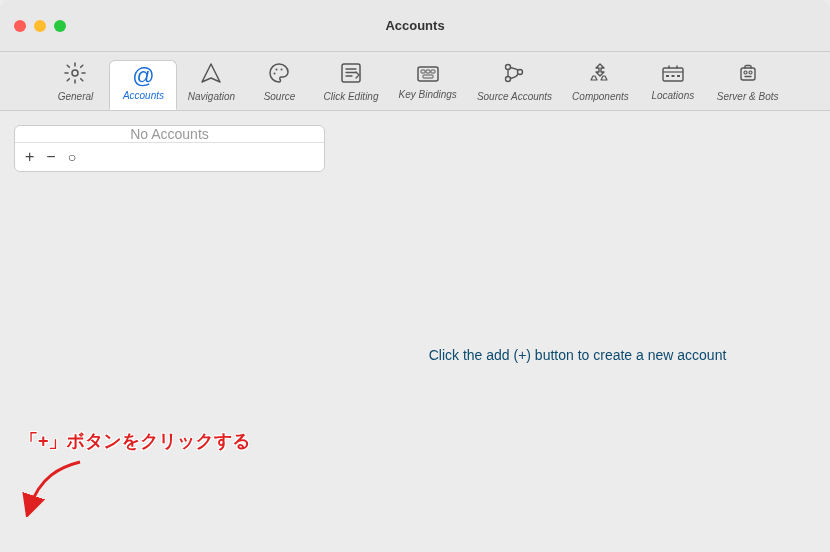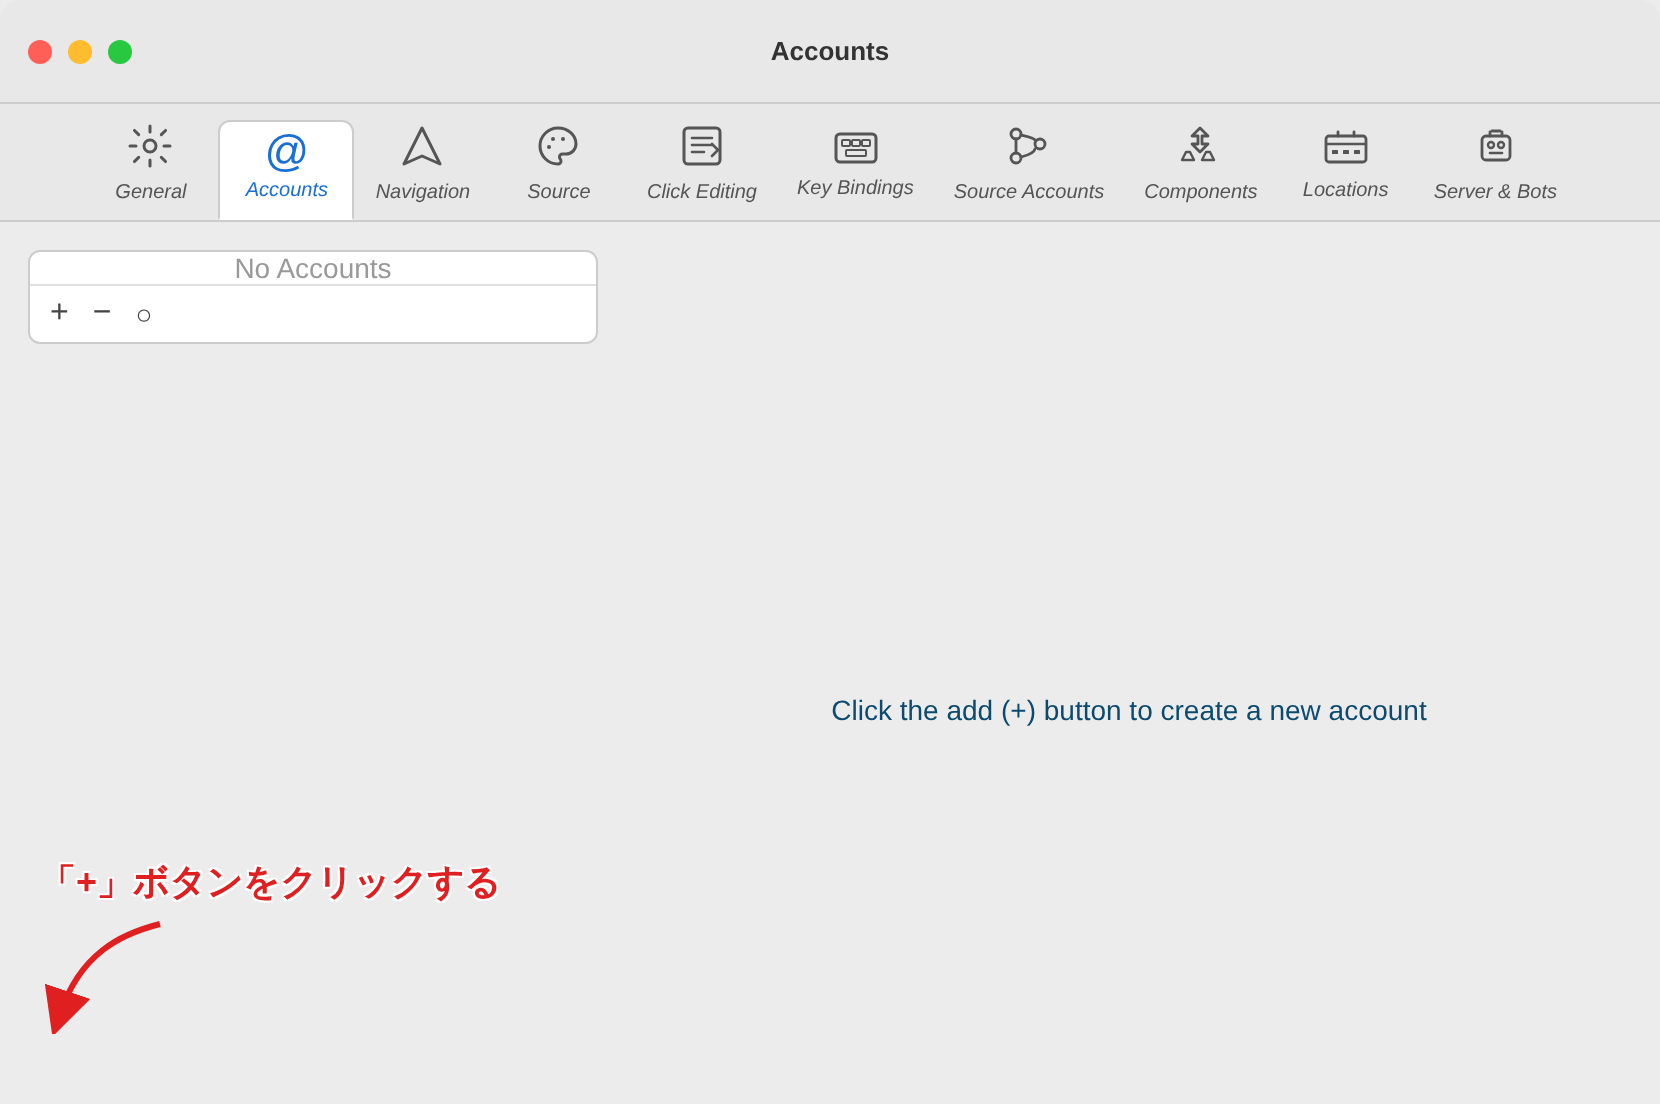--- a/index.html
+++ b/index.html
@@ -106,21 +106,21 @@
 
     
     .main-content {
       display: flex;
       height: calc(552px - 52px - 52px);
       background: #ececec;
     }
 
     
     .left-panel {
-      width: 285px;
+      width: 311px;
       background: #fff;
       border: 1px solid #ccc;
       border-radius: 6px;
       margin: 14px 0 14px 14px;
       display: flex;
       flex-direction: column;
       position: relative;
     }
 
     .panel-content {

